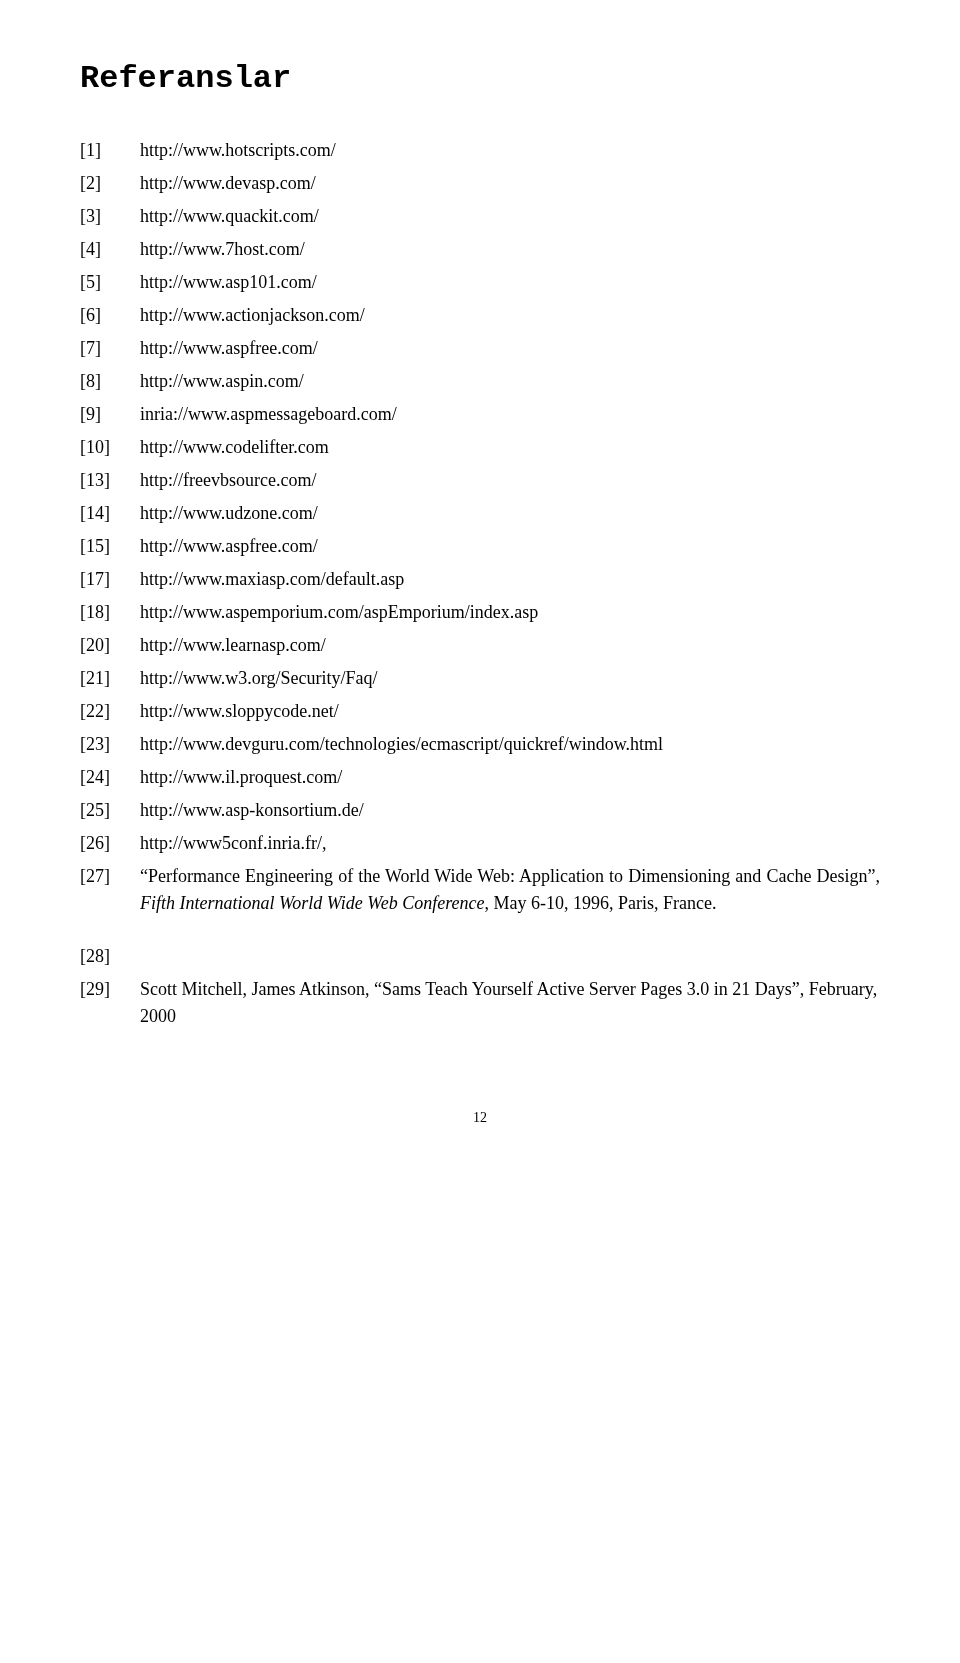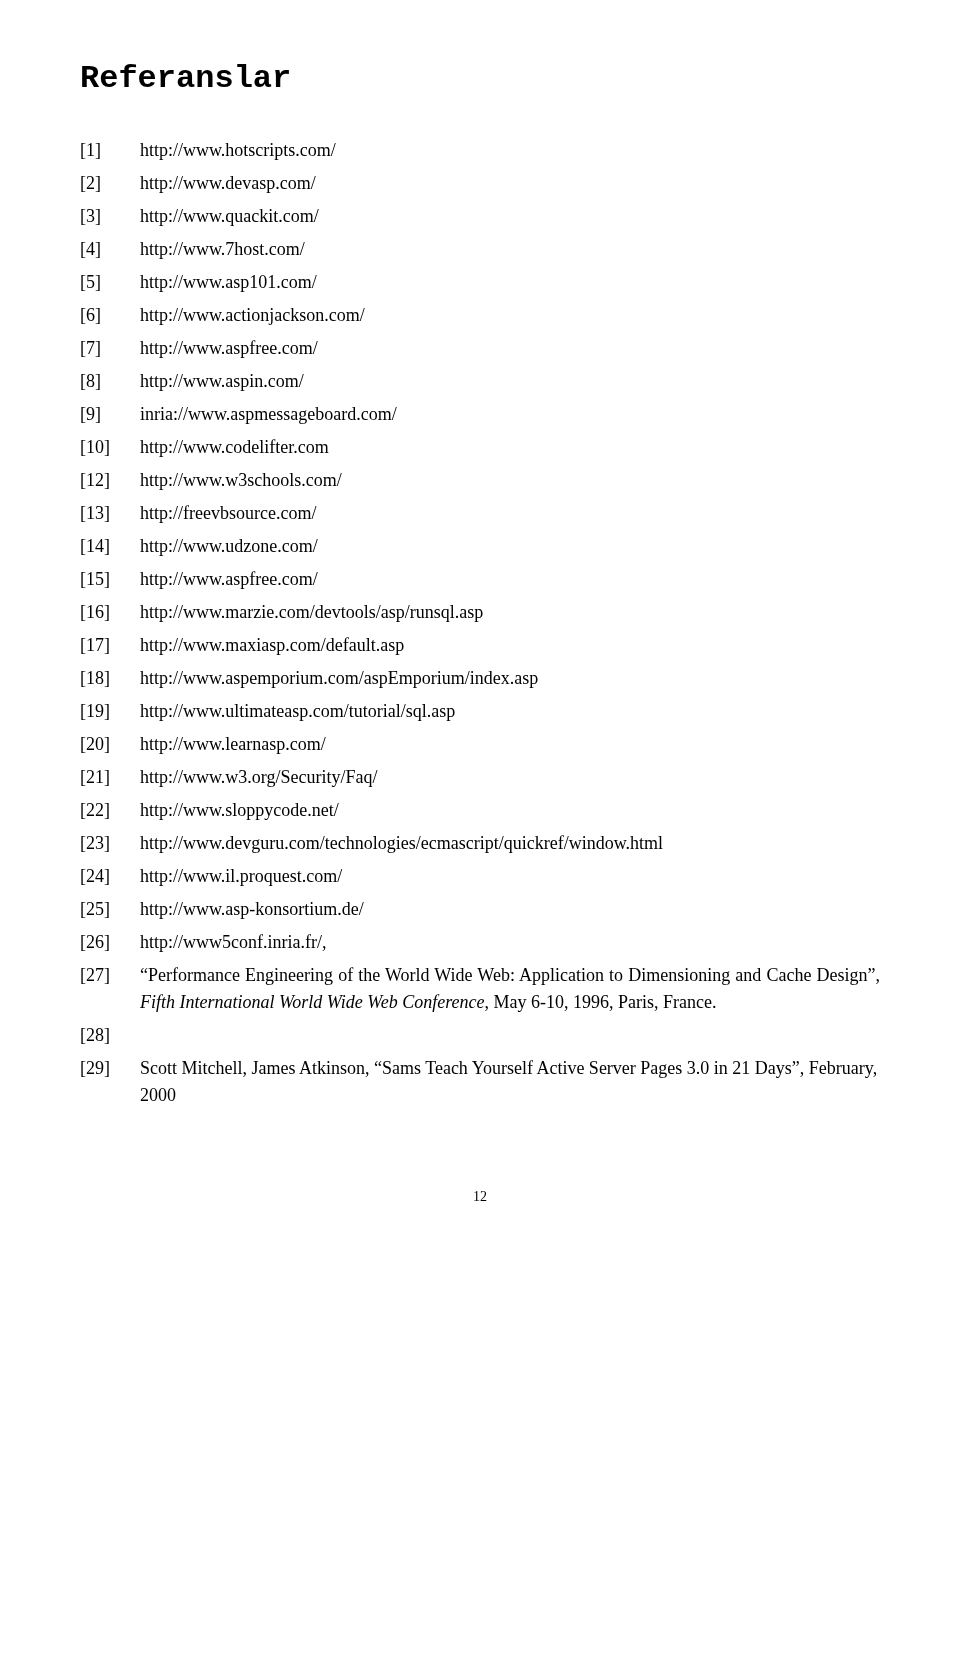--- a/index.html
+++ b/index.html
@@ -118,50 +118,38 @@
   </li>
   <li>
     <span class="ref-number">[9]</span>
     <span class="ref-content">inria://www.aspmessageboard.com/</span>
   </li>
   <li>
     <span class="ref-number">[10]</span>
     <span class="ref-content">http://www.codelifter.com</span>
   </li>
   <li>
-    <span class="ref-number">[12]</span>
-    <span class="ref-content">http://www.w3schools.com/</span>
-  </li>
-  <li>
     <span class="ref-number">[13]</span>
     <span class="ref-content">http://freevbsource.com/</span>
   </li>
   <li>
     <span class="ref-number">[14]</span>
     <span class="ref-content">http://www.udzone.com/</span>
   </li>
   <li>
     <span class="ref-number">[15]</span>
     <span class="ref-content">http://www.aspfree.com/</span>
   </li>
   <li>
-    <span class="ref-number">[16]</span>
-    <span class="ref-content">http://www.marzie.com/devtools/asp/runsql.asp</span>
-  </li>
-  <li>
     <span class="ref-number">[17]</span>
     <span class="ref-content">http://www.maxiasp.com/default.asp</span>
   </li>
   <li>
     <span class="ref-number">[18]</span>
     <span class="ref-content">http://www.aspemporium.com/aspEmporium/index.asp</span>
-  </li>
-  <li>
-    <span class="ref-number">[19]</span>
-    <span class="ref-content">http://www.ultimateasp.com/tutorial/sql.asp</span>
   </li>
   <li>
     <span class="ref-number">[20]</span>
     <span class="ref-content">http://www.learnasp.com/</span>
   </li>
   <li>
     <span class="ref-number">[21]</span>
     <span class="ref-content">http://www.w3.org/Security/Faq/</span>
   </li>
   <li>
@@ -187,21 +175,21 @@
 </ul>
 
 <div class="ref-27-block" style="margin-top:6px;">
   <span class="ref-number">[27]</span>
   <span class="ref-27-text">
     “Performance Engineering of the World Wide Web: Application to Dimensioning and Cache Design”, <span class="italic">Fifth International World Wide Web Conference</span>, May 6-10, 1996, Paris, France.
   </span>
 </div>
 
 <div class="ref-28-block" style="margin-top:6px; display:flex; line-height:1.5;">
-  <span class="ref-number" style="min-width:60px; flex-shrink:0;">[28]</span>
+  <span class="ref-number" style="min-width:60px; flex-shrink:0;margin-top:20px;">[28]</span>
 </div>
 
 <div class="ref-29-block" style="margin-top:6px; display:flex; line-height:1.5;">
   <span class="ref-number" style="min-width:60px; flex-shrink:0;">[29]</span>
   <span>Scott Mitchell, James Atkinson, “Sams Teach Yourself Active Server Pages 3.0 in 21 Days”, February, 2000</span>
 </div>
 
 <div class="page-number">12</div>
 
 </body></html>

